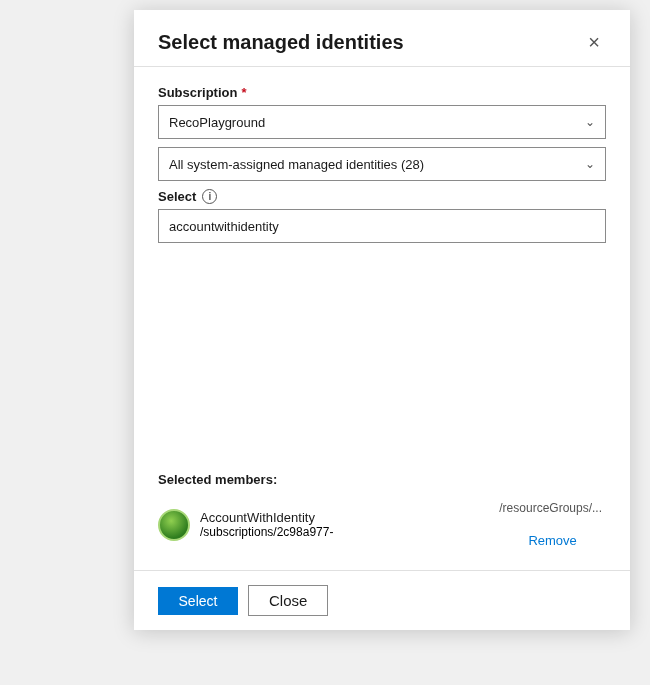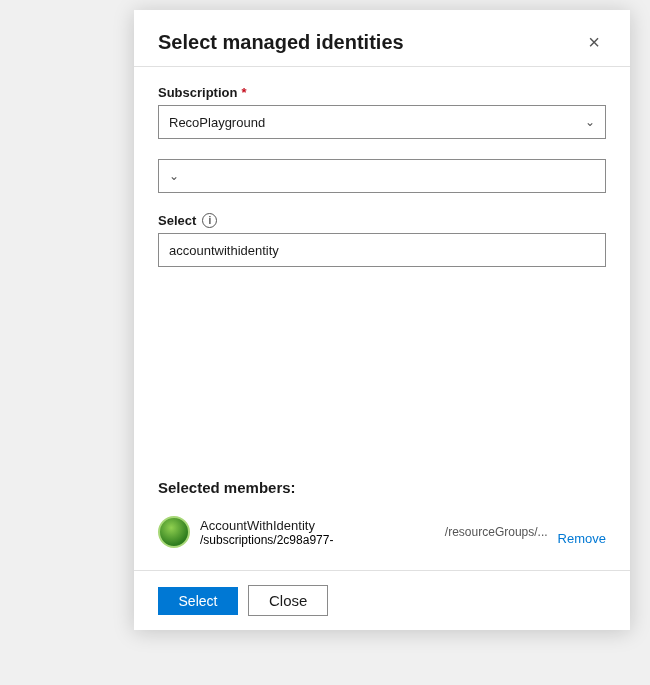--- a/index.html
+++ b/index.html
@@ -69,21 +69,21 @@
       color: #0078d4;
       font-size: 13px;
       cursor: pointer;
       text-decoration: none;
     }
     .modal-body {
       padding: 18px 24px;
       flex: 1;
       display: flex;
       flex-direction: column;
-      gap: 20px;
+      gap: 8px;
     }
     .field-group {
       display: flex;
       flex-direction: column;
       gap: 5px;
     }
     .field-label {
       font-size: 13px;
       font-weight: 600;
       color: #1a1a1a;
@@ -135,24 +135,24 @@
       width: 100%;
     }
     .spacer {
       flex: 1;
     }
     .selected-members-section {
       margin-top: 10px;
       padding-top: 14px;
     }
     .selected-members-label {
-      font-size: 15px;
+      font-size: 13px;
       font-weight: 600;
       color: #1a1a1a;
-      margin-bottom: 16px;
+      margin-bottom: 10px;
     }
     .member-row {
       display: flex;
       align-items: center;
       gap: 10px;
       padding: 4px 0;
     }
     .member-avatar {
       width: 32px;
       height: 32px;
@@ -214,20 +214,21 @@
       font-size: 15px;
       cursor: pointer;
       min-width: 80px;
       font-family: inherit;
     }
     .member-right {
       display: flex;
       align-items: center;
       gap: 6px;
       margin-left: auto;
+      flex-direction: column;
     }
   </style>
 </head>
 <body>
 
 <div class="modal-overlay">
   <div class="modal">
 
     <div class="modal-header">
       <span class="modal-title">Select managed identities</span>
@@ -243,20 +244,21 @@
           <span class="required-star">*</span>
         </label>
         <div class="dropdown-select">
           <span>RecoPlayground</span>
           <span class="chevron-icon">⌄</span>
         </div>
       </div>
 
       <div class="field-group">
         <div class="dropdown-select">
+          <span>All system-assigned managed identities (28)</span>
           <span class="chevron-icon">⌄</span>
         </div>
       </div>
 
       <div class="field-group">
         <label class="field-label">
           <span>Select</span>
           <span class="info-icon">i</span>
         </label>
         <input type="text" class="text-input" value="accountwithidentity" style="">

